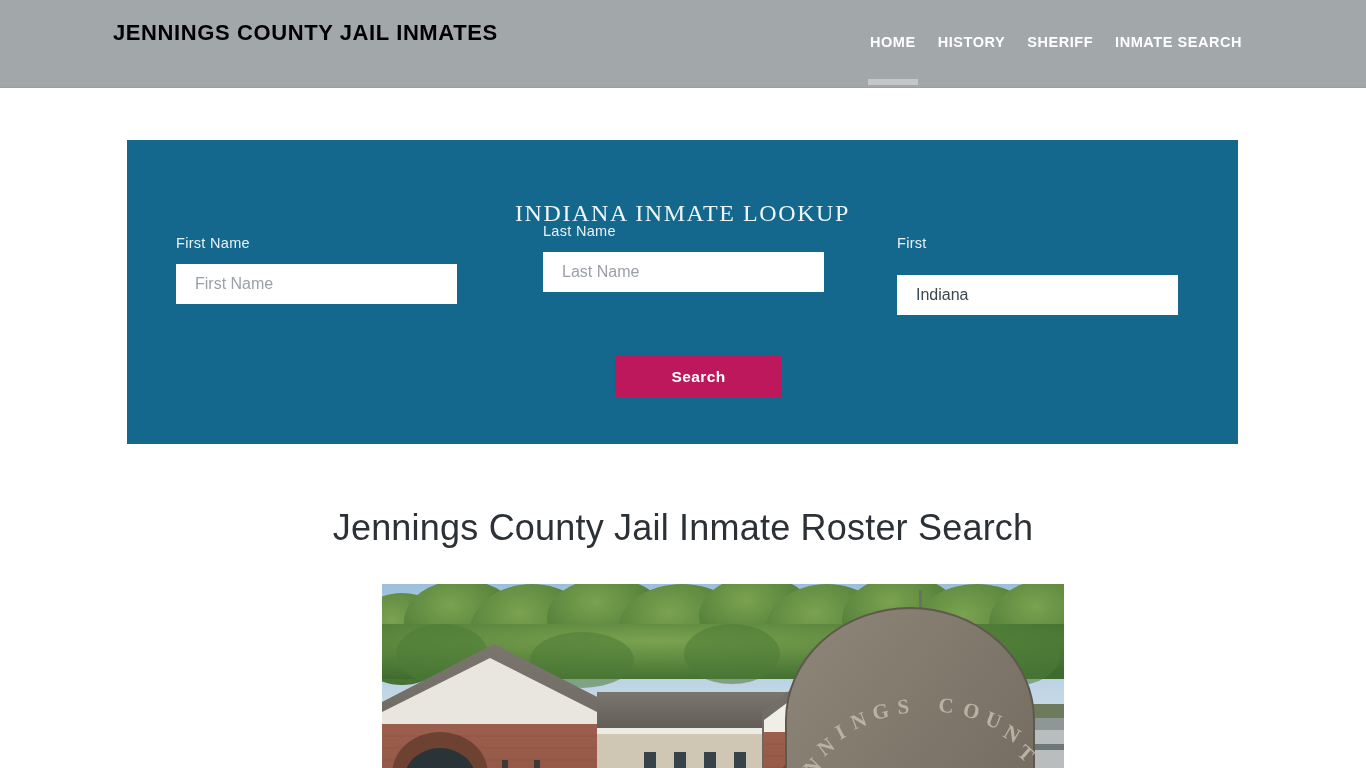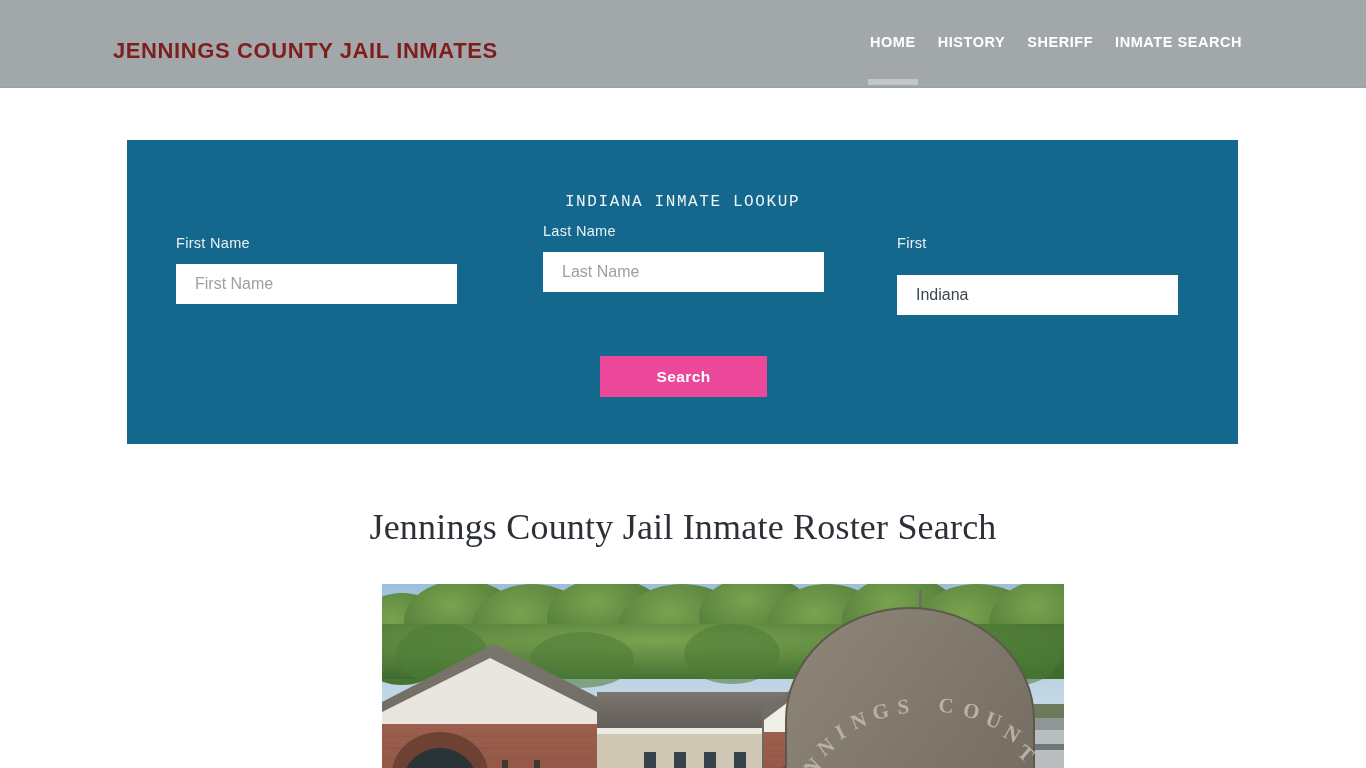--- a/index.html
+++ b/index.html
@@ -19,22 +19,22 @@
     position: absolute;
     left: 0; top: 0;
     width: 1366px;
     height: 88px;
     background: #a2a7aa;
     border-bottom: 1px solid #9ba0a3;
   }
   .brand {
     position: absolute;
     left: 113px;
-    top: 40px;
-    color: #7f1d1d;
+    top: 22px;
+    color: #000000;
     font-family: "Liberation Sans Narrow", "Liberation Sans", sans-serif;
     font-size: 22px;
     font-weight: bold;
     letter-spacing: 0.6px;
     white-space: nowrap;
     text-transform: uppercase;
     text-decoration: none;
     line-height: 1;
   }
   .main-nav {
@@ -77,22 +77,22 @@
     width: 1111px;
     height: 304px;
     background: #14688e;
   }
   .lookup-title {
     position: absolute;
     left: 0; right: 0;
     top: 41px;
     text-align: center;
     color: #f0f5f7;
-    font-family: Liberation Mono, monospace;
-    font-size: 16px;
+    font-family: Liberation Serif, serif;
+    font-size: 24px;
     font-weight: normal;
     letter-spacing: 1.6px;
     text-transform: uppercase;
     line-height: 1;
   }
 
   .field-group { position: absolute; }
   .field-group.first { left: 49px;  top: 96px; width: 281px; }
   .field-group.last  { left: 416px; top: 84px; width: 281px; }
   .field-group.state { left: 770px; top: 96px; width: 281px; }
@@ -133,44 +133,44 @@
     font-size: 16px;
     color: #3b4750;
     border-radius: 0;
     appearance: none;
     margin-top: 24px;
     -webkit-appearance: none;
   }
 
   .search-button {
     position: absolute;
-    left: 473px;
+    left: 488px;
     top: 216px;
     width: 167px;
     height: 41px;
     border: none;
-    background: #ec4899;
+    background: #be185d;
     color: #ffffff;
     font-family: "Liberation Sans Narrow", "Liberation Sans", sans-serif;
     font-size: 15.5px;
     font-weight: bold;
     letter-spacing: 0.4px;
     cursor: pointer;
     border-radius: 0;
   }
 
   
   .page-heading {
     position: absolute;
     left: 0; right: 0;
     top: 505px;
     text-align: center;
     margin: 0;
     color: #2b3137;
-    font-family: Liberation Serif, serif;
+    font-family: Liberation Sans, sans-serif;
     font-size: 36px;
     font-weight: normal;
     letter-spacing: 0.2px;
     line-height: 1.25;
   }
 
   .hero-figure {
     position: absolute;
     left: 342px;
     top: 568px;

